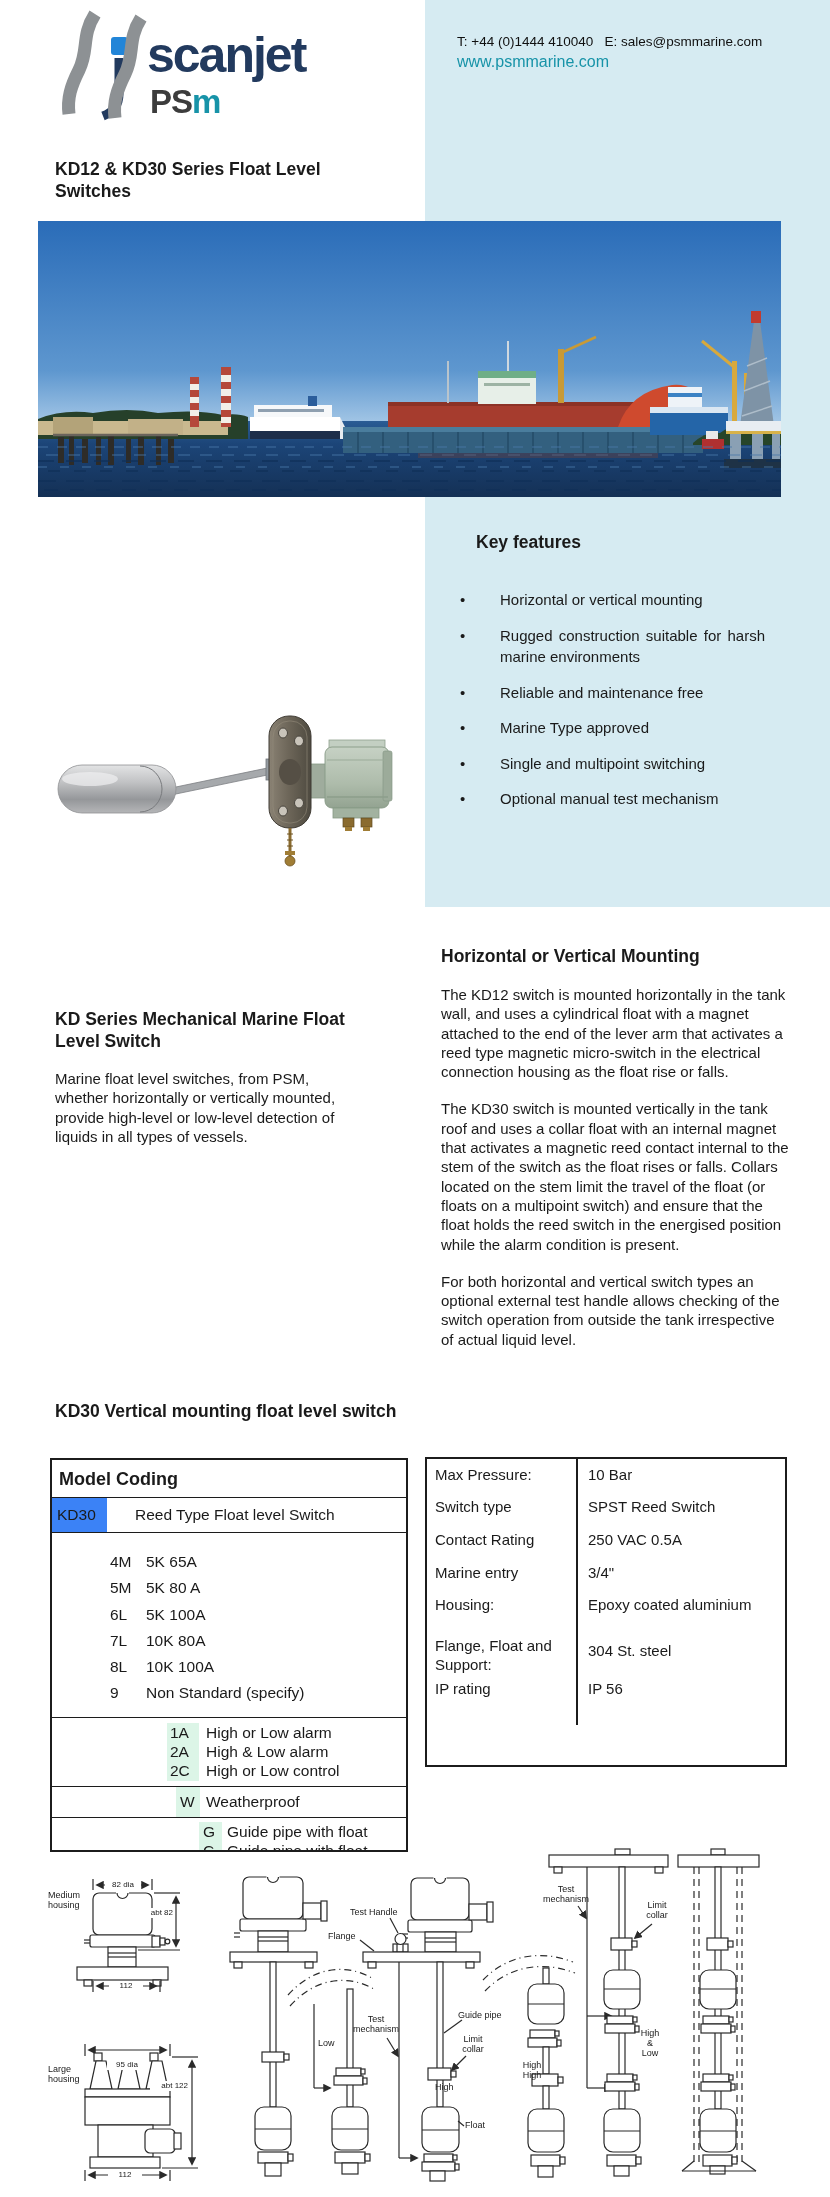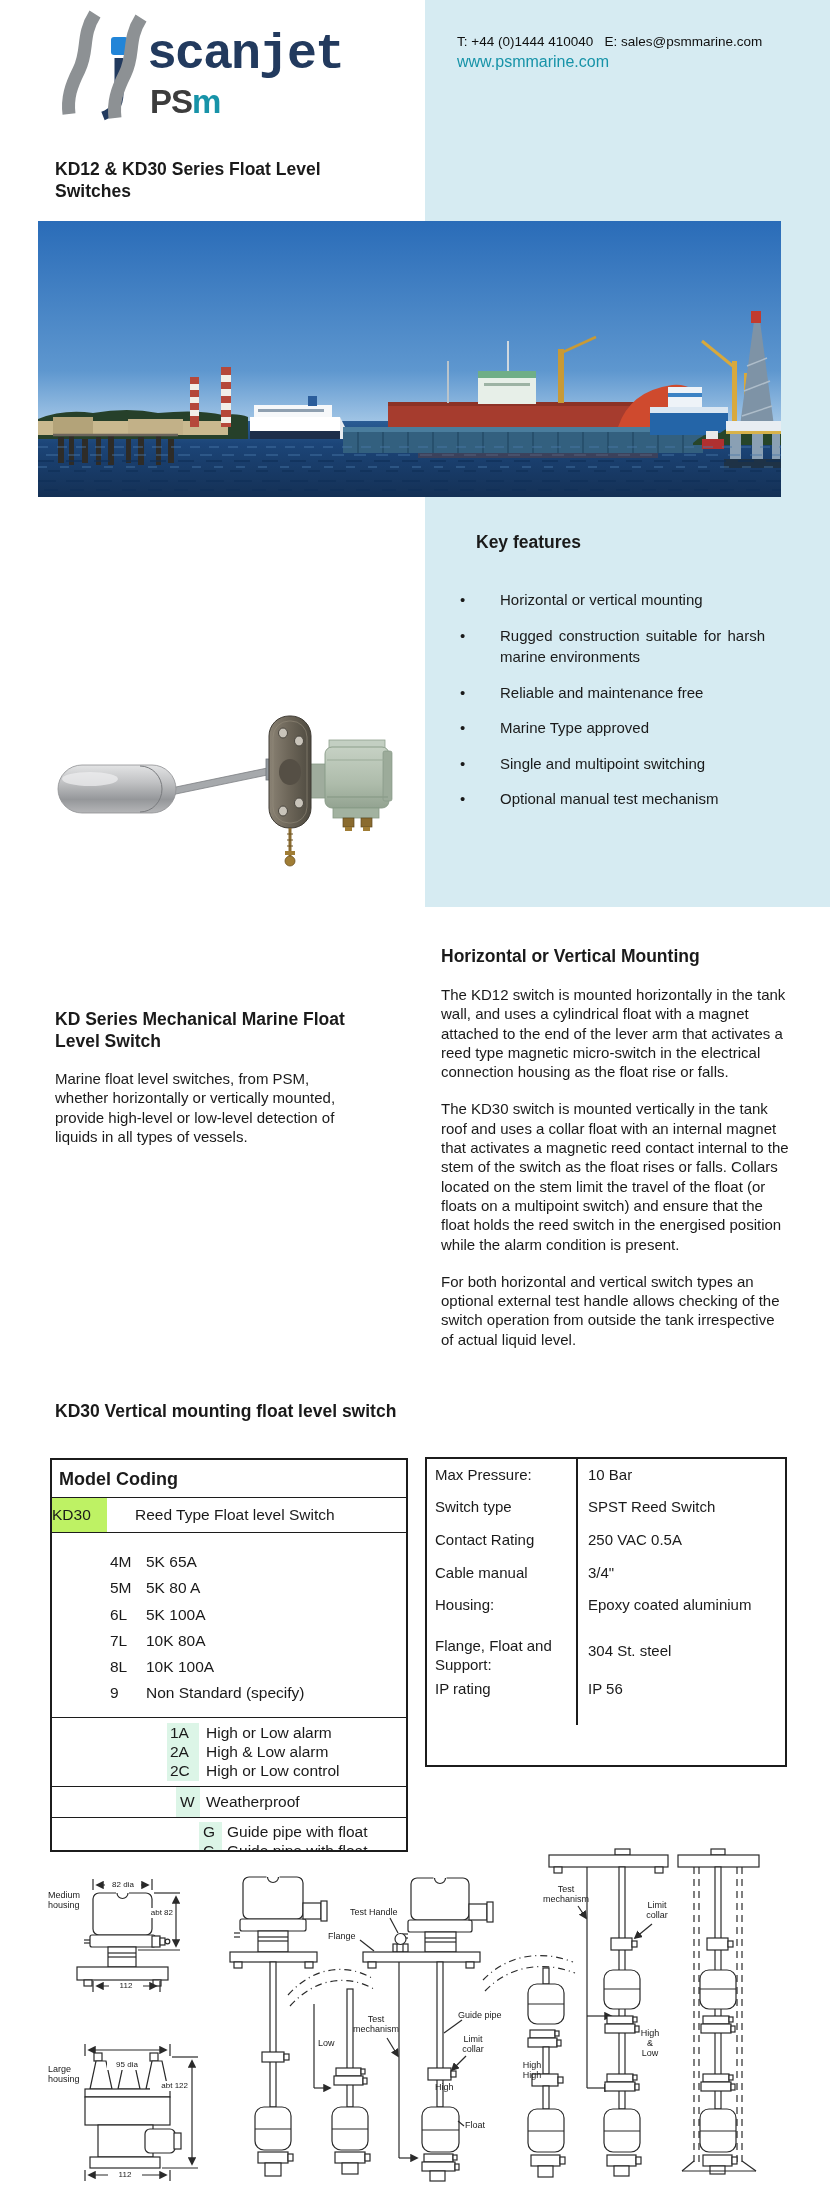--- a/index.html
+++ b/index.html
@@ -2,21 +2,21 @@
 <html><head>
 <meta charset="utf-8">
 <style>
   html,body{margin:0;padding:0;}
   body{width:830px;height:2197px;background:#fff;font-family:"Liberation Sans",sans-serif;color:#1a1a1a;position:relative;overflow:hidden;}
   .abs{position:absolute;}
   
   .blue-panel{left:425px;top:0;width:405px;height:907px;background:#d6ebf2;z-index:0;}
   .logo-wrap{left:55px;top:10px;width:360px;height:118px;z-index:2;}
   .logo-mark{position:absolute;left:0;top:0;}
-  .logo-brand{position:absolute;left:92px;top:16px;font-size:50px;font-weight:bold;letter-spacing:-2px;color:#223a5e;font-family:Liberation Mono, monospace;}
+  .logo-brand{position:absolute;left:92px;top:16px;font-size:50px;font-weight:bold;letter-spacing:-2px;color:#223a5e;}
   .logo-sub{position:absolute;left:95px;top:73px;font-size:33px;font-weight:bold;letter-spacing:-1px;}
   .logo-sub .ps{color:#3c3c3c;}
   .logo-sub .m{color:#1793a8;}
   .contact{left:457px;top:34px;font-size:13.5px;color:#101010;white-space:pre;z-index:2;}
   .website{left:457px;top:53px;font-size:16px;color:#1793a8;z-index:2;text-decoration:none;}
   .page-title{left:55px;top:159px;width:345px;font-size:17.5px;font-weight:bold;line-height:21.5px;z-index:2;}
   
   .harbor{left:38px;top:221px;width:743px;height:276px;z-index:1;}
   
   .keyfeat{left:460px;top:516px;width:330px;z-index:2;}
@@ -32,21 +32,21 @@
   .col-left h2{margin:0;font-size:17.5px;line-height:22px;font-weight:bold;}
   .col-left p{margin:17px 0 0 0;font-size:15px;line-height:19.3px;}
   .col-right{left:441px;top:946px;width:348px;z-index:2;}
   .col-right h2{margin:0;font-size:17.5px;font-weight:bold;}
   .col-right p{margin:18px 0 0 0;font-size:15px;line-height:19.3px;}
   .kd30-head{left:55px;top:1400px;width:345px;font-size:17.5px;font-weight:bold;line-height:22px;z-index:2;}
   
   .mc-table{left:50px;top:1458px;width:358px;height:394px;border:2px solid #1c1c1c;box-sizing:border-box;background:#fff;z-index:2;overflow:hidden;}
   .mc-title{height:38px;border-bottom:1.5px solid #1c1c1c;font-size:18px;font-weight:bold;padding:9px 0 0 7px;box-sizing:border-box;}
   .mc-kd30{display:flex;align-items:center;height:34px;border-bottom:1.5px solid #1c1c1c;font-size:15.5px;}
-  .mc-kd30 .code{background:#bef264;width:55px;align-self:stretch;display:flex;align-items:center;box-sizing:border-box;}
+  .mc-kd30 .code{background:#3b82f6;width:55px;align-self:stretch;display:flex;align-items:center;padding-left:5px;box-sizing:border-box;}
   .mc-kd30 .desc{margin-left:28px;}
   .mc-sizes{padding:12px 0 14px 0;border-bottom:1.5px solid #1c1c1c;}
   .mc-sizes .row{display:flex;font-size:15.5px;line-height:19.3px;margin-top:7px;}
   .mc-sizes .code{margin-left:58px;width:36px;}
   .mc-alarms{padding:5px 0 5px 0;border-bottom:1.5px solid #1c1c1c;}
   .mc-alarms .row{display:flex;font-size:15.5px;line-height:19.3px;padding-left:28px;}
   .mc-alarms .code{margin-left:87px;width:32px;background:#dcf5e7;padding-left:3px;box-sizing:border-box;}
   .mc-alarms .desc{margin-left:7px;}
   .mc-w{display:flex;align-items:stretch;height:30px;border-bottom:1.5px solid #1c1c1c;font-size:15.5px;}
   .mc-w .code{margin-left:124px;width:24px;background:#dcf5e7;display:flex;align-items:center;padding-left:4px;box-sizing:border-box;}
@@ -387,21 +387,21 @@
 
 <div class="abs spec-table">
   <div class="spec-body">
     <div class="spec-vline"></div>
     <div class="spec-label" style="top:7px">Max Pressure:</div>
     <div class="spec-value" style="top:7px">10 Bar</div>
     <div class="spec-label" style="top:39px">Switch type</div>
     <div class="spec-value" style="top:39px">SPST Reed Switch</div>
     <div class="spec-label" style="top:72px">Contact Rating</div>
     <div class="spec-value" style="top:72px">250 VAC 0.5A</div>
-    <div class="spec-label" style="top:105px">Cable manual</div>
+    <div class="spec-label" style="top:105px">Marine entry</div>
     <div class="spec-value" style="top:105px">3/4"</div>
     <div class="spec-label" style="top:137px">Housing:</div>
     <div class="spec-value" style="top:137px">Epoxy coated aluminium</div>
     <div class="spec-label" style="top:178px">Flange, Float and Support:</div>
     <div class="spec-value" style="top:183px">304 St. steel</div>
     <div class="spec-label" style="top:221px">IP rating</div>
     <div class="spec-value" style="top:221px">IP 56</div>
   </div>
 </div>
 

